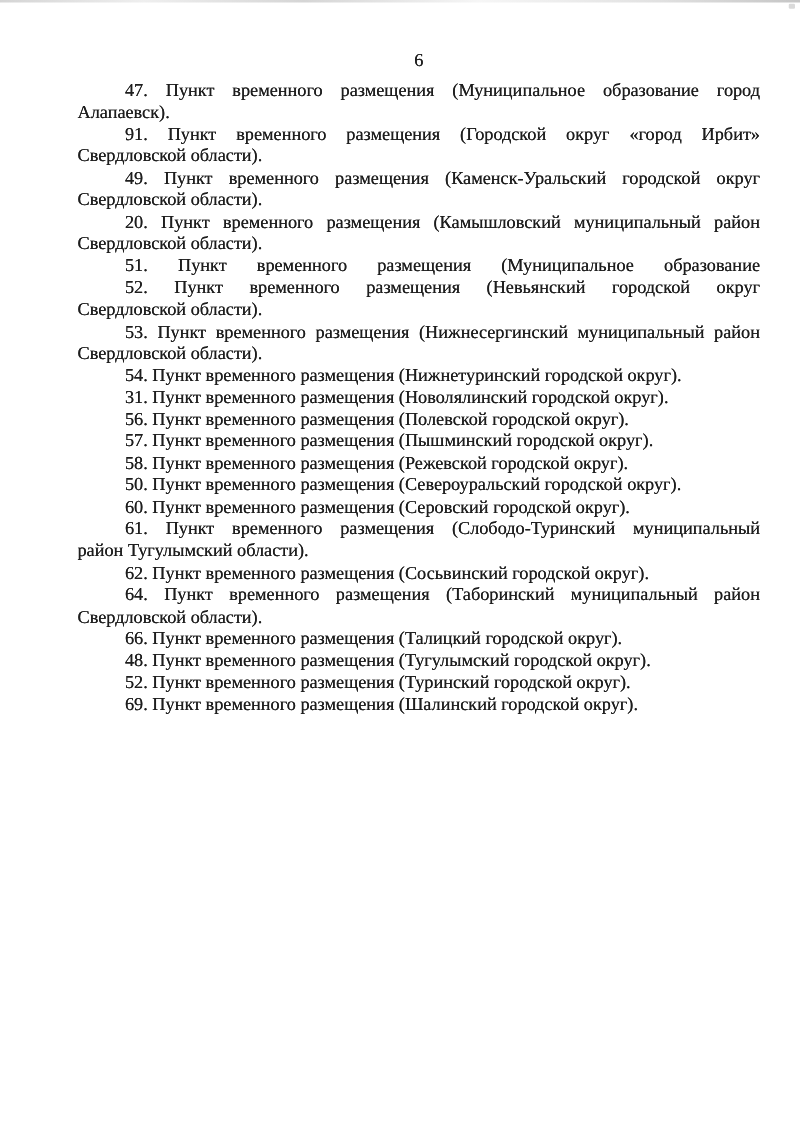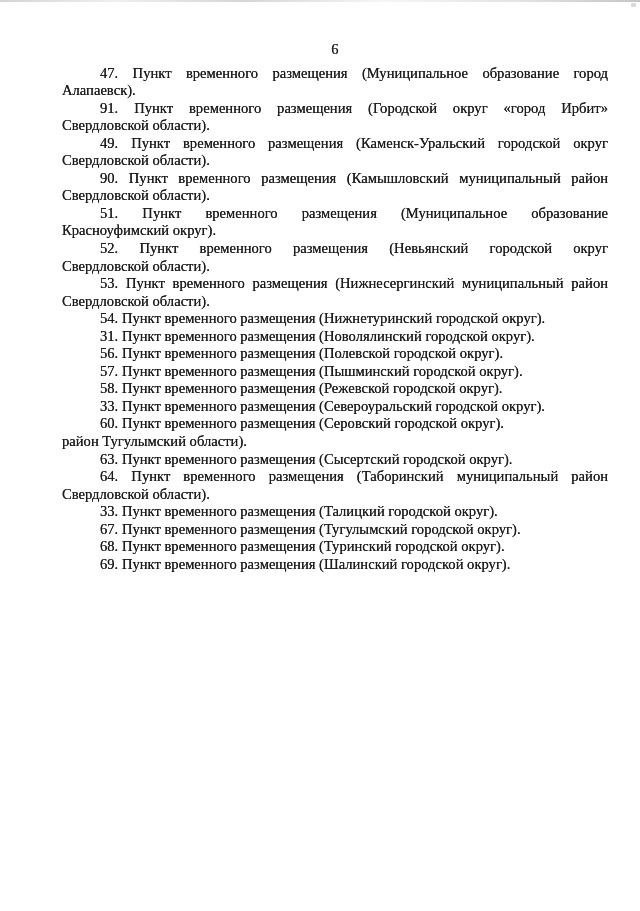--- a/index.html
+++ b/index.html
@@ -80,26 +80,25 @@
         </div>
         <div class="item">
           <div class="line first just">91. Пункт временного размещения (Городской округ «город Ирбит»</div>
           <div class="line">Свердловской области).</div>
         </div>
         <div class="item">
           <div class="line first just">49. Пункт временного размещения (Каменск-Уральский городской округ</div>
           <div class="line">Свердловской области).</div>
         </div>
         <div class="item">
-          <div class="line first just">90. Пункт временного размещения (Камышловский муниципальный район</div>
+          <div class="line first just">20. Пункт временного размещения (Камышловский муниципальный район</div>
           <div class="line">Свердловской области).</div>
         </div>
         <div class="item">
           <div class="line first just">51. Пункт временного размещения (Муниципальное образование</div>
-          <div class="line">Красноуфимский округ).</div>
         </div>
         <div class="item">
           <div class="line first just">52. Пункт временного размещения (Невьянский городской округ</div>
           <div class="line">Свердловской области).</div>
         </div>
         <div class="item">
           <div class="line first just">53. Пункт временного размещения (Нижнесергинский муниципальный район</div>
           <div class="line">Свердловской области).</div>
         </div>
         <div class="item">
@@ -111,42 +110,43 @@
         <div class="item">
           <div class="line first">56. Пункт временного размещения (Полевской городской округ).</div>
         </div>
         <div class="item">
           <div class="line first">57. Пункт временного размещения (Пышминский городской округ).</div>
         </div>
         <div class="item">
           <div class="line first">58. Пункт временного размещения (Режевской городской округ).</div>
         </div>
         <div class="item">
-          <div class="line first">33. Пункт временного размещения (Североуральский городской округ).</div>
+          <div class="line first">50. Пункт временного размещения (Североуральский городской округ).</div>
         </div>
         <div class="item">
           <div class="line first">60. Пункт временного размещения (Серовский городской округ).</div>
         </div>
         <div class="item">
+          <div class="line first just">61. Пункт временного размещения (Слободо-Туринский муниципальный</div>
           <div class="line">район Тугулымский области).</div>
         </div>
         <div class="item">
-          <div class="line first">63. Пункт временного размещения (Сысертский городской округ).</div>
+          <div class="line first">62. Пункт временного размещения (Сосьвинский городской округ).</div>
         </div>
         <div class="item">
           <div class="line first just">64. Пункт временного размещения (Таборинский муниципальный район</div>
           <div class="line">Свердловской области).</div>
         </div>
         <div class="item">
-          <div class="line first">33. Пункт временного размещения (Талицкий городской округ).</div>
+          <div class="line first">66. Пункт временного размещения (Талицкий городской округ).</div>
         </div>
         <div class="item">
-          <div class="line first">67. Пункт временного размещения (Тугулымский городской округ).</div>
+          <div class="line first">48. Пункт временного размещения (Тугулымский городской округ).</div>
         </div>
         <div class="item">
-          <div class="line first">68. Пункт временного размещения (Туринский городской округ).</div>
+          <div class="line first">52. Пункт временного размещения (Туринский городской округ).</div>
         </div>
         <div class="item">
           <div class="line first">69. Пункт временного размещения (Шалинский городской округ).</div>
         </div>
       </div>
   </div>
 </div>
 
 </body></html>

